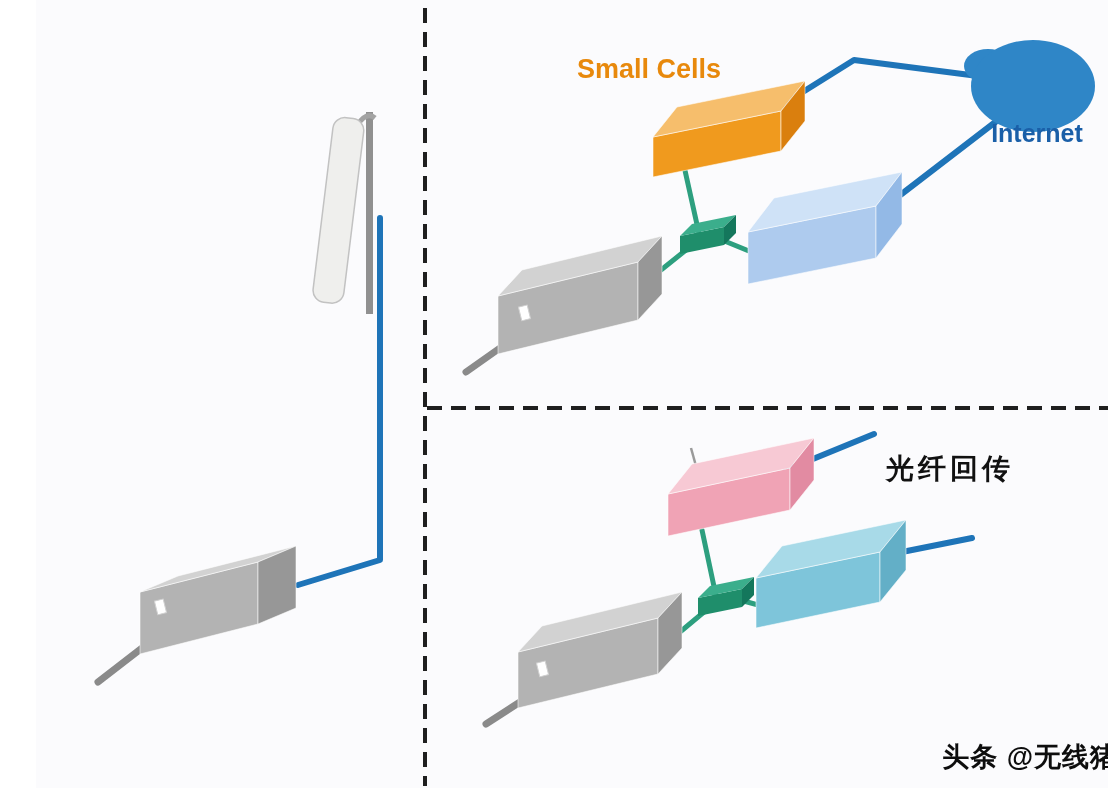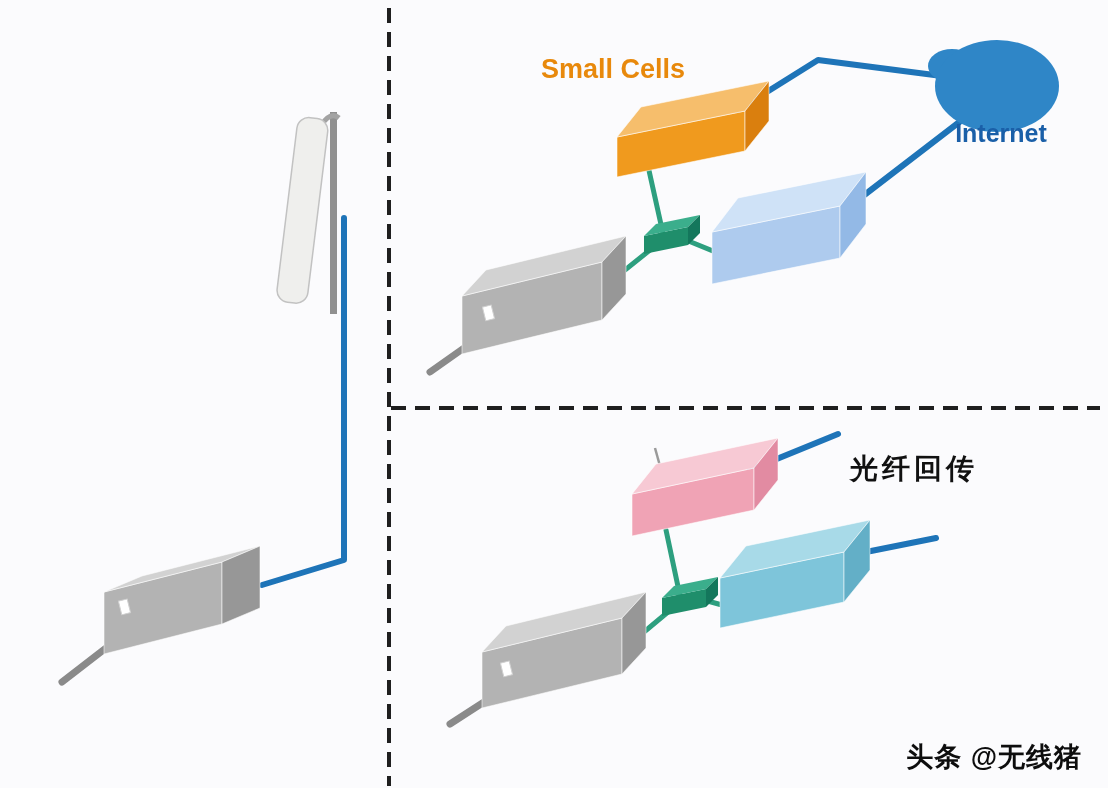--- a/index.html
+++ b/index.html
@@ -1,21 +1,21 @@
 <!DOCTYPE html>
 <html><head>
 <meta charset="utf-8">
 <style>
   html,body { margin:0; padding:0; }
   body {
     width:1108px; height:788px; overflow:hidden;
     font-family:"Liberation Sans","DejaVu Sans",sans-serif;
     background:#ffffff;
   }
-  .stage { position:relative; width:951px; height:788px; }
+  .stage { position:relative; width:951px; height:788px;margin-left:36px; }
   svg { display:block; }
   .dash   { stroke-width:4; stroke-dasharray:15 9; fill:none; }
   .blueline  { fill:none; stroke-width:6; stroke-linecap:round; stroke-linejoin:round; }
   .greenline { fill:none; stroke-width:5; stroke-linecap:round; }
   .cable     { fill:none; stroke-width:7; stroke-linecap:round; }
   .boxedge   { stroke:rgba(255,255,255,.55); stroke-width:1; }
   .lbl       { font-weight:bold; font-size:27px; }
   .lbl-internet { font-weight:bold; font-size:25px; }
   .lbl-zh    { font-weight:bold; font-size:28px; letter-spacing:4px; }
   .watermark { font-weight:bold; font-size:27px; letter-spacing:1px; }

